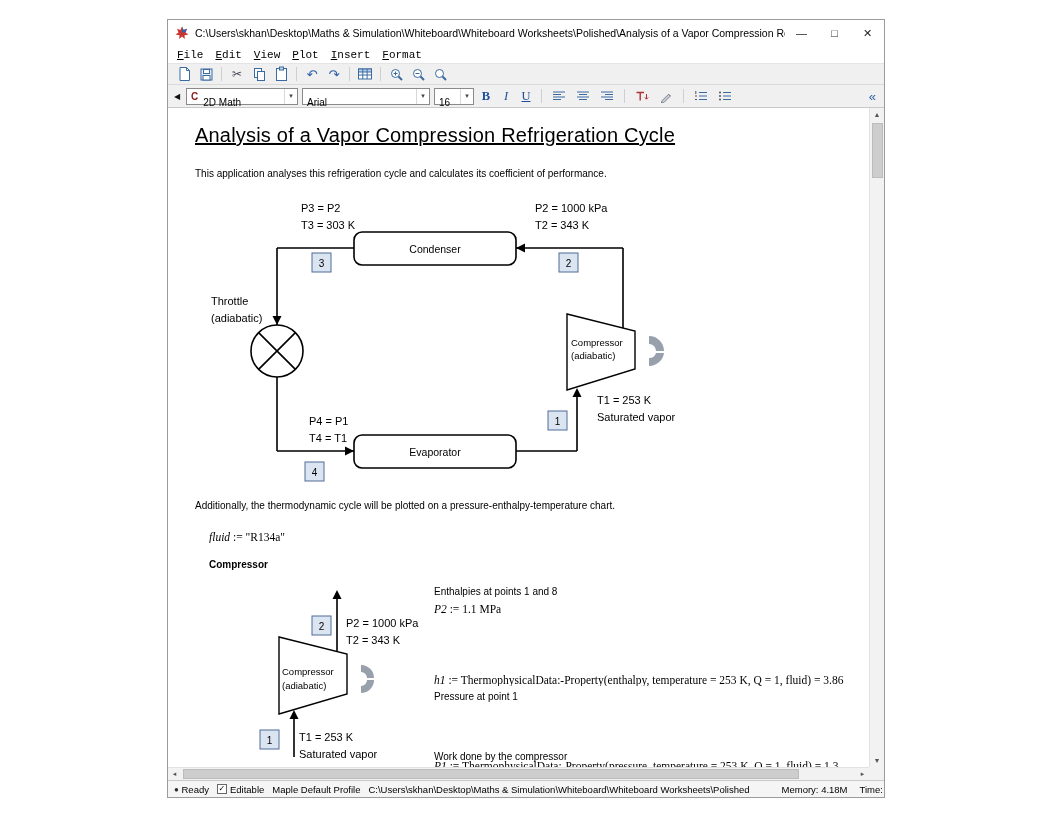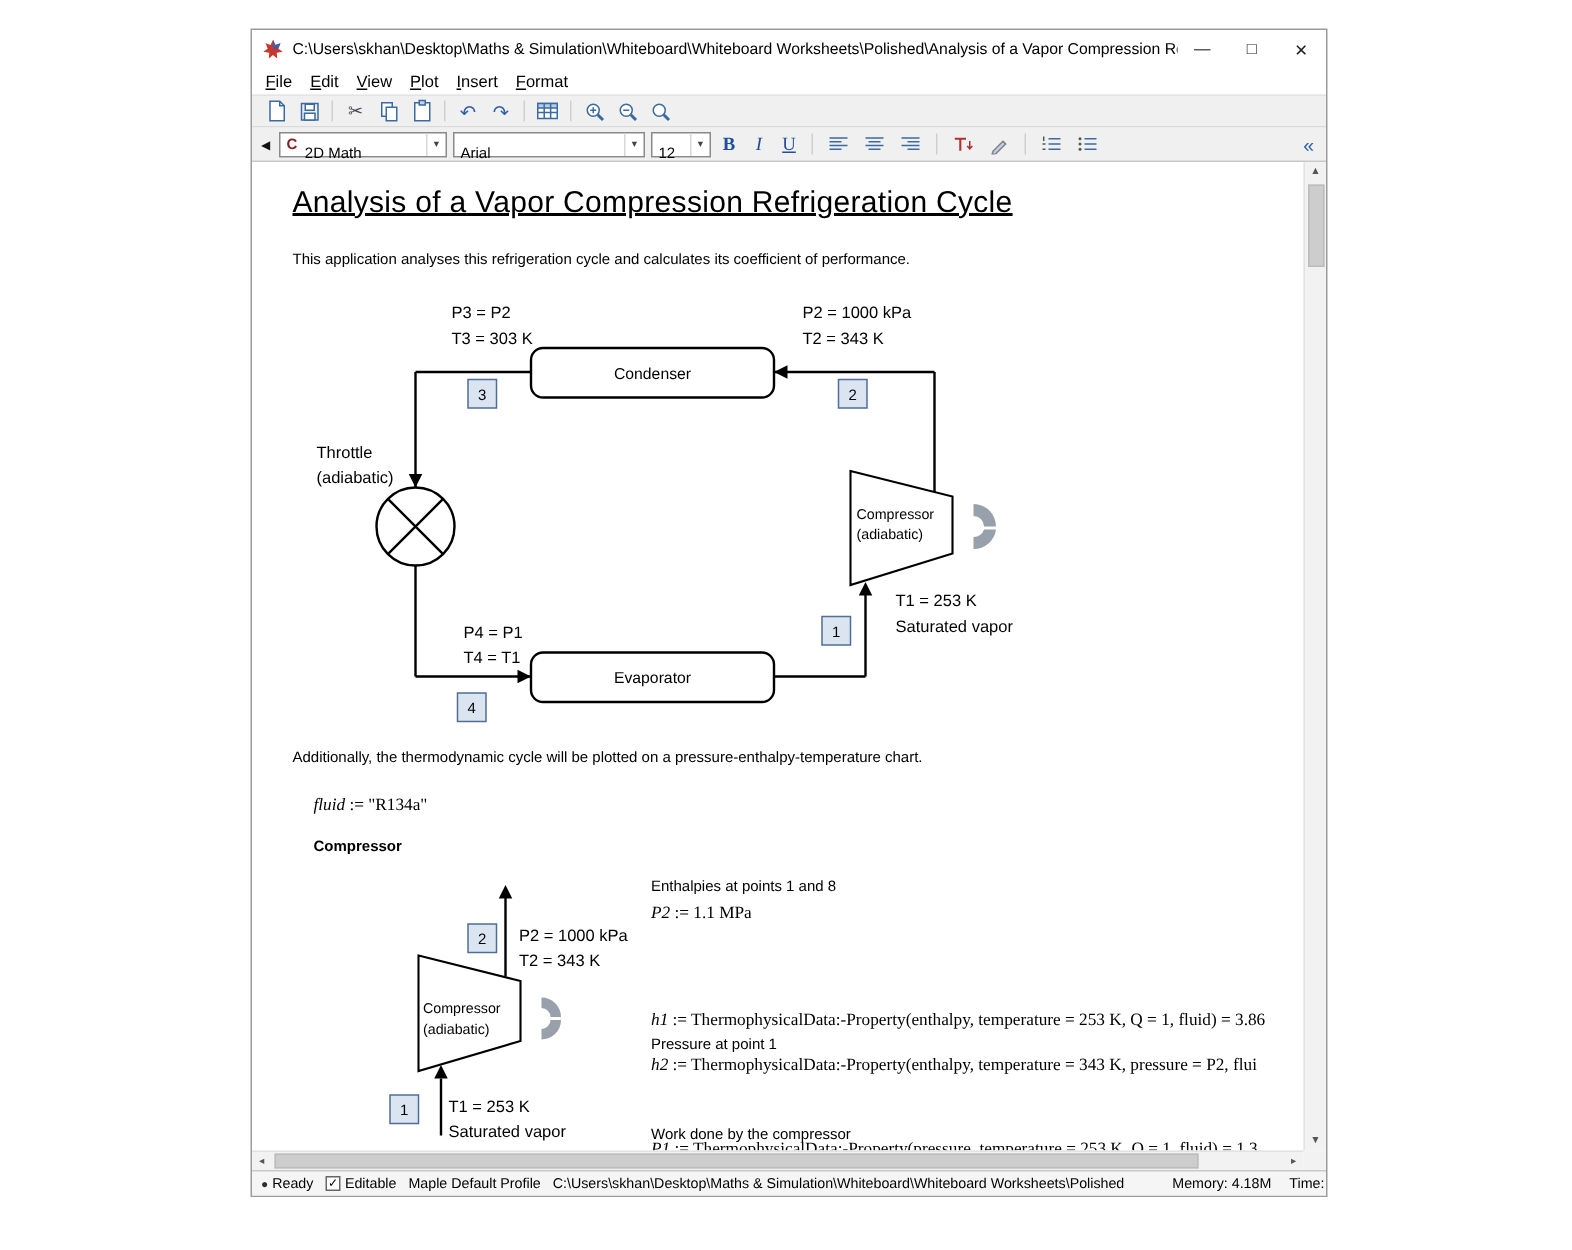--- a/index.html
+++ b/index.html
@@ -11,21 +11,21 @@
 
   
   .titlebar { flex:0 0 26px; display:flex; align-items:center; padding-left:7px; background:#fff; }
   .app-icon { width:14px; height:14px; flex:0 0 14px; }
   .title-text { font-size:10.5px; margin-left:6px; white-space:nowrap; overflow:hidden; flex:1; }
   .winbtns { display:flex; height:100%; }
   .winbtn { width:33px; display:flex; align-items:center; justify-content:center; font-size:11px; color:#222; }
 
   
   .menubar { flex:0 0 17px; display:flex; align-items:center; padding-left:3px; background:#fff; font-size:11px; }
-  .menu-item { display:inline-block; padding:0 6px; }
+  .menu-item { display:inline-block; padding:0 6px;font-family:Liberation Mono, monospace; }
   .menu-item::first-letter { text-decoration:underline; }
 
   
   .toolbar { flex:0 0 22px; background:#f0f0f0; border-top:1px solid #e4e4e4; border-bottom:1px solid #dadada;
              display:flex; align-items:center; padding-left:6px; gap:2px; }
   .tbtn { width:20px; height:18px; display:flex; align-items:center; justify-content:center; }
   .glyph-btn { font-size:13px; color:#2e62a8; line-height:1; }
   .cut-glyph { font-size:12px; color:#445; }
   .sep { width:1px; height:14px; background:#cfcfcf; margin:0 3px; }
 
@@ -169,21 +169,21 @@
     <div class="combo" style="width:112px">
       <span class="combo-prefix">C</span>
       <span class="combo-value">2D Math</span>
       <span class="combo-arrow">▾</span>
     </div>
     <div class="combo" style="width:128px">
       <span class="combo-value">Arial</span>
       <span class="combo-arrow">▾</span>
     </div>
     <div class="combo" style="width:40px">
-      <span class="combo-value">12</span>
+      <span class="combo-value">16</span>
       <span class="combo-arrow">▾</span>
     </div>
     <span class="fmtbtn fmt-b">B</span>
     <span class="fmtbtn fmt-i">I</span>
     <span class="fmtbtn fmt-u">U</span>
     <span class="sep"></span>
     <span class="tbtn">
       <svg width="14" height="12">
           <path d="M1 2h12M1 4.5h8M1 7h12M1 9.5h8" stroke="#3a6aa0" fill="none"></path>
         </svg>
@@ -315,21 +315,20 @@
 
         <text x="92" y="45" font-size="11">P2 = 1000 kPa</text>
         <text x="92" y="62" font-size="11">T2 = 343 K</text>
         <text x="45" y="159" font-size="11">T1 = 253 K</text>
         <text x="45" y="176" font-size="11">Saturated vapor</text>
       </svg>
 
       <div class="body-text" style="left:266px; top:478px;">Enthalpies at points 1 and 8</div>
       <div class="mline" style="left:266px; top:495px;"><span class="mvar">P2</span><span> := 1.1 MPa</span></div>
       <div class="mline clip432" style="left:266px; top:518px;"><span class="mvar">h1</span><span> := ThermophysicalData:-Property(enthalpy, temperature = 253 K, Q = 1, fluid) = 3.86</span></div>
-      <div class="mline clip432" style="left:266px; top:548px;"><span class="mvar">h2</span><span> := ThermophysicalData:-Property(enthalpy, temperature = 343 K, pressure = P2, flui</span></div>
       <div class="body-text" style="left:266px; top:583px;">Pressure at point 1</div>
       <div class="mline clip432" style="left:266px; top:604px;"><span class="mvar">P1</span><span> := ThermophysicalData:-Property(pressure, temperature = 253 K, Q = 1, fluid) = 1.3</span></div>
       <div class="body-text" style="left:266px; top:643px;">Work done by the compressor</div>
 
     </div>
 
     <div class="vscroll">
       <span class="arr" style="top:0;">▲</span>
       <div class="vthumb"></div>
       <span class="arr" style="bottom:0;">▼</span>

